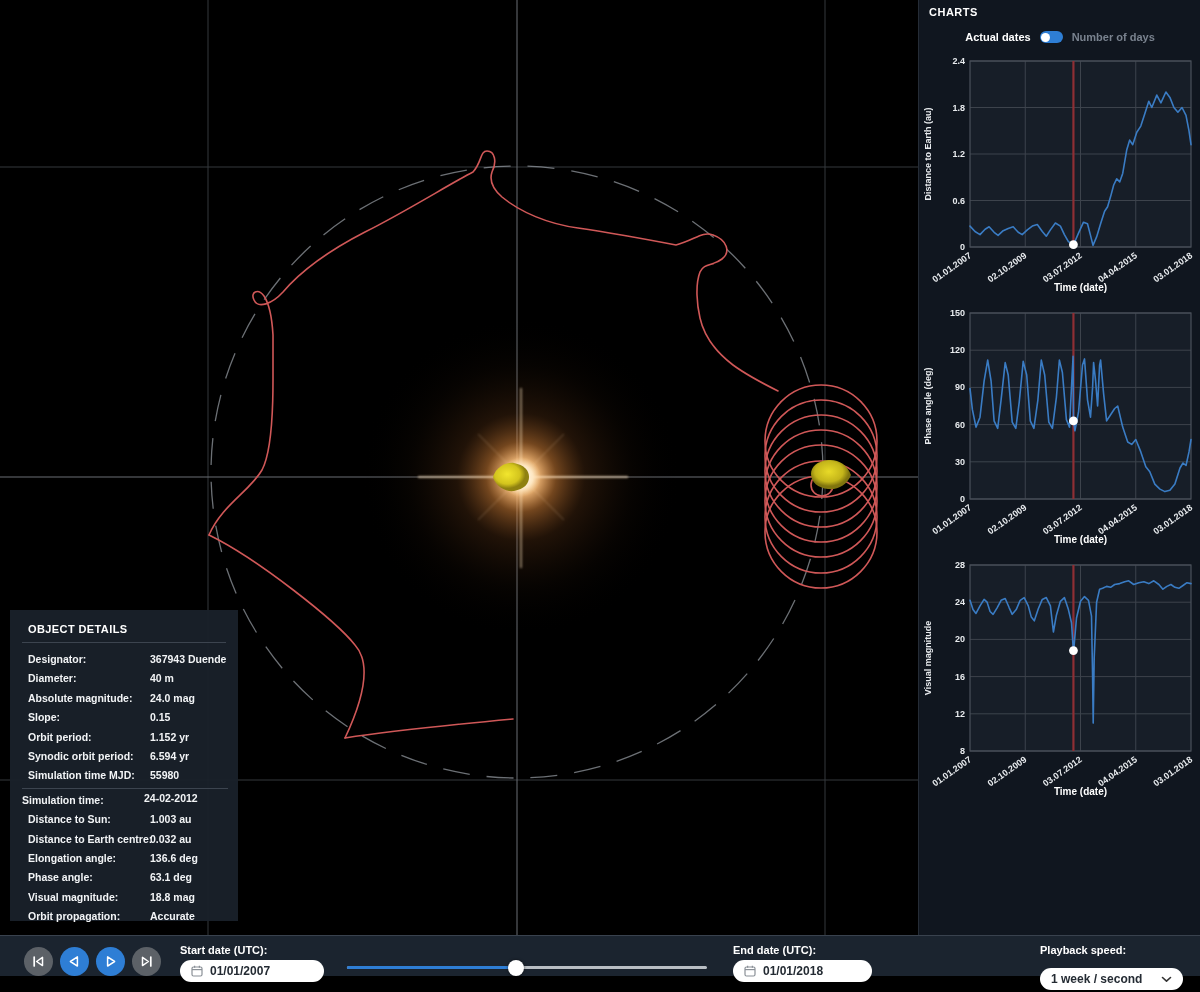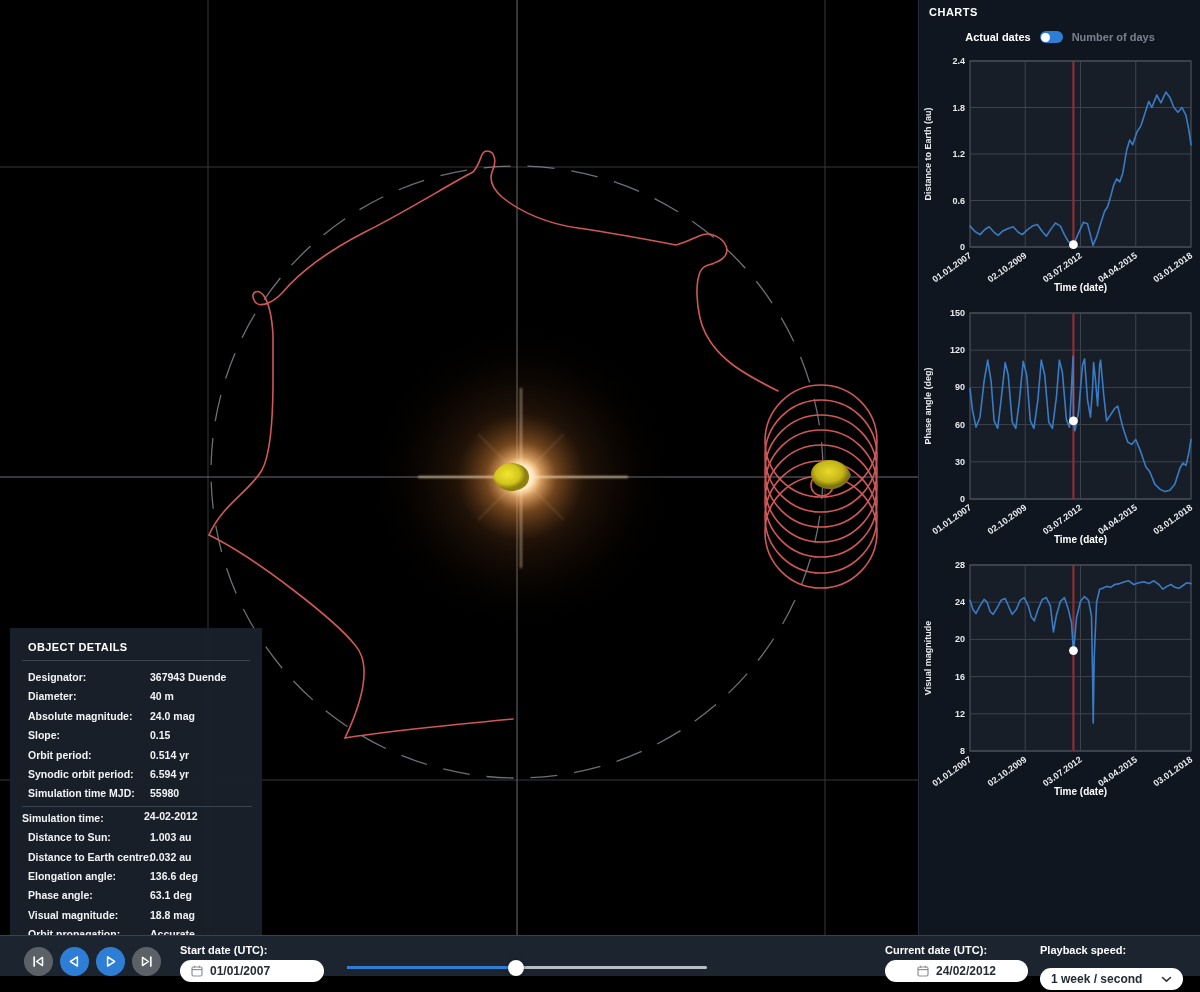--- a/index.html
+++ b/index.html
@@ -4,21 +4,21 @@
 <style>
   html,body{margin:0;padding:0;background:#000;}
   body{width:1200px;height:992px;position:relative;overflow:hidden;
        font-family:"Liberation Sans",sans-serif;-webkit-font-smoothing:antialiased;}
 
   
   .canvas-wrap{position:absolute;left:0;top:0;width:918px;height:935px;background:#000;}
   .canvas-wrap svg{display:block;}
 
   
-  .details-panel{position:absolute;left:10px;top:628px;width:252px;height:311px;
+  .details-panel{position:absolute;left:10px;top:610px;width:228px;height:311px;
     background:rgba(26,33,43,0.94);color:#f2f4f6;z-index:5;}
   .details-title{font-size:11px;font-weight:bold;letter-spacing:.4px;color:#fff;
     padding:13px 14px 7px 18px;}
   .details-divider{border-top:1px solid #3c444f;margin:0 12px;}
   .details-rows{padding:7px 10px 0 18px;}
   .detail-row{position:relative;height:19.4px;font-size:10.5px;font-weight:bold;line-height:19.4px;}
   .detail-row .val{position:absolute;left:122px;top:0;white-space:nowrap;}
   .detail-row.sep{border-top:1px solid #3c444f;margin-top:2px;padding-top:2px;margin-left:-6px;}
 
   
@@ -142,21 +142,21 @@
 </div>
 
 <div class="details-panel">
   <div class="details-title">OBJECT DETAILS</div>
   <div class="details-divider"></div>
   <div class="details-rows" id="details-rows">
       <div class="detail-row"><span>Designator:</span><span class="val">367943 Duende</span></div>
       <div class="detail-row"><span>Diameter:</span><span class="val">40 m</span></div>
       <div class="detail-row"><span>Absolute magnitude:</span><span class="val">24.0 mag</span></div>
       <div class="detail-row"><span>Slope:</span><span class="val">0.15</span></div>
-      <div class="detail-row"><span>Orbit period:</span><span class="val">0.514 yr</span></div>
+      <div class="detail-row"><span>Orbit period:</span><span class="val">1.152 yr</span></div>
       <div class="detail-row"><span>Synodic orbit period:</span><span class="val">6.594 yr</span></div>
       <div class="detail-row"><span>Simulation time MJD:</span><span class="val">55980</span></div>
       <div class="detail-row sep"><span>Simulation time:</span><span class="val">24-02-2012</span></div>
       <div class="detail-row"><span>Distance to Sun:</span><span class="val">1.003 au</span></div>
       <div class="detail-row"><span>Distance to Earth centre:</span><span class="val">0.032 au</span></div>
       <div class="detail-row"><span>Elongation angle:</span><span class="val">136.6 deg</span></div>
       <div class="detail-row"><span>Phase angle:</span><span class="val">63.1 deg</span></div>
       <div class="detail-row"><span>Visual magnitude:</span><span class="val">18.8 mag</span></div>
       <div class="detail-row"><span>Orbit propagation:</span><span class="val">Accurate</span></div>
     </div>
@@ -300,35 +300,35 @@
             <rect x="1" y="2" width="10" height="9" rx="1.5" fill="none" stroke="#8a9097" stroke-width="1.2"></rect>
             <line x1="1" y1="4.6" x2="11" y2="4.6" stroke="#8a9097" stroke-width="1.2"></line>
             <line x1="3.6" y1="0.8" x2="3.6" y2="2.8" stroke="#8a9097" stroke-width="1.2"></line>
             <line x1="8.4" y1="0.8" x2="8.4" y2="2.8" stroke="#8a9097" stroke-width="1.2"></line>
           </svg>
       </span>
       <span>01/01/2007</span>
     </div>
   </div>
 
-
-  <div class="tb-group" style="left:885px;">
-    <div class="tb-label">Current date (UTC):</div>
-    <div class="tb-input" style="width:143px;justify-content:center;">
+  <div class="tb-group" style="left:733px;">
+    <div class="tb-label">End date (UTC):</div>
+    <div class="tb-input" style="width:139px;">
       <span class="cal-icon">
         <svg width="12" height="12" viewBox="0 0 12 12">
             <rect x="1" y="2" width="10" height="9" rx="1.5" fill="none" stroke="#8a9097" stroke-width="1.2"></rect>
             <line x1="1" y1="4.6" x2="11" y2="4.6" stroke="#8a9097" stroke-width="1.2"></line>
             <line x1="3.6" y1="0.8" x2="3.6" y2="2.8" stroke="#8a9097" stroke-width="1.2"></line>
             <line x1="8.4" y1="0.8" x2="8.4" y2="2.8" stroke="#8a9097" stroke-width="1.2"></line>
           </svg>
       </span>
-      <span>24/02/2012</span>
-    </div>
-  </div>
+      <span>01/01/2018</span>
+    </div>
+  </div>
+
 
   <div class="tb-group" style="left:1040px;">
     <div class="tb-label">Playback speed:</div>
     <div class="tb-input tb-select" style="width:143px;">
       <span>1 week / second</span>
       <svg width="11" height="7" viewBox="0 0 11 7">
         <polyline points="1.5,1.5 5.5,5.2 9.5,1.5" fill="none" stroke="#333" stroke-width="1.6" stroke-linecap="round" stroke-linejoin="round"></polyline>
       </svg>
     </div>
   </div>

